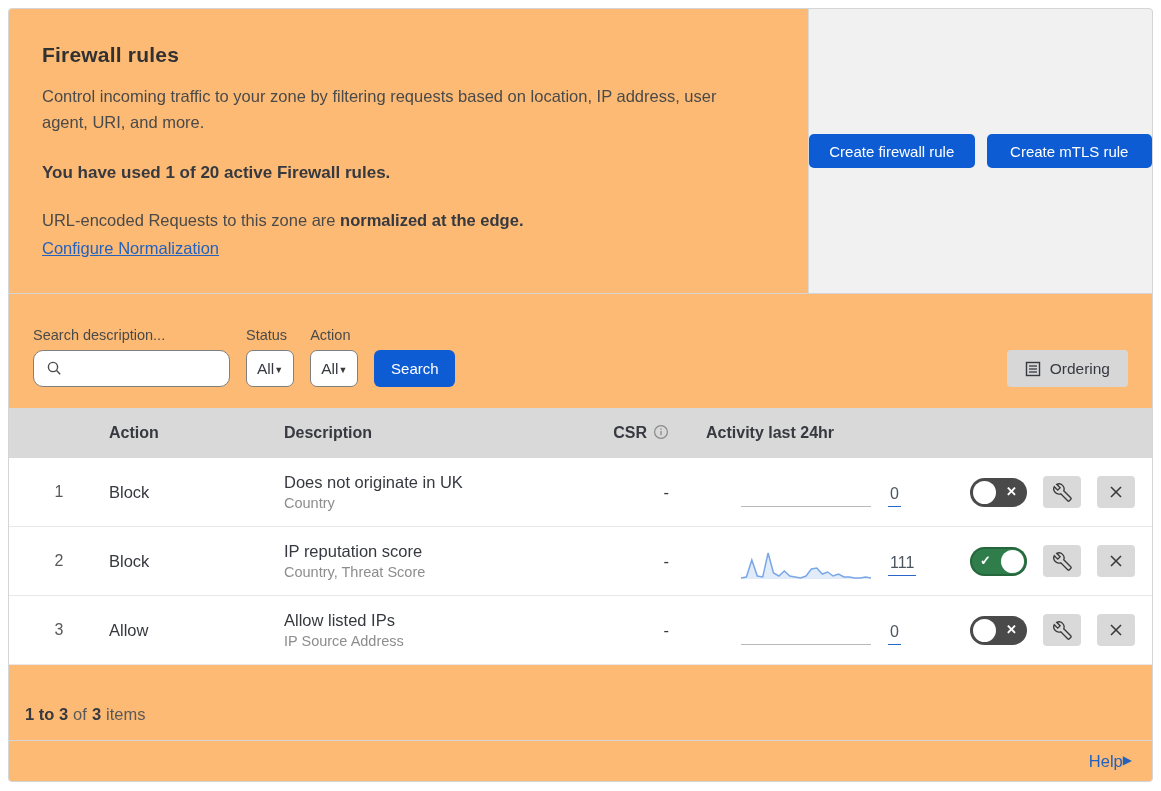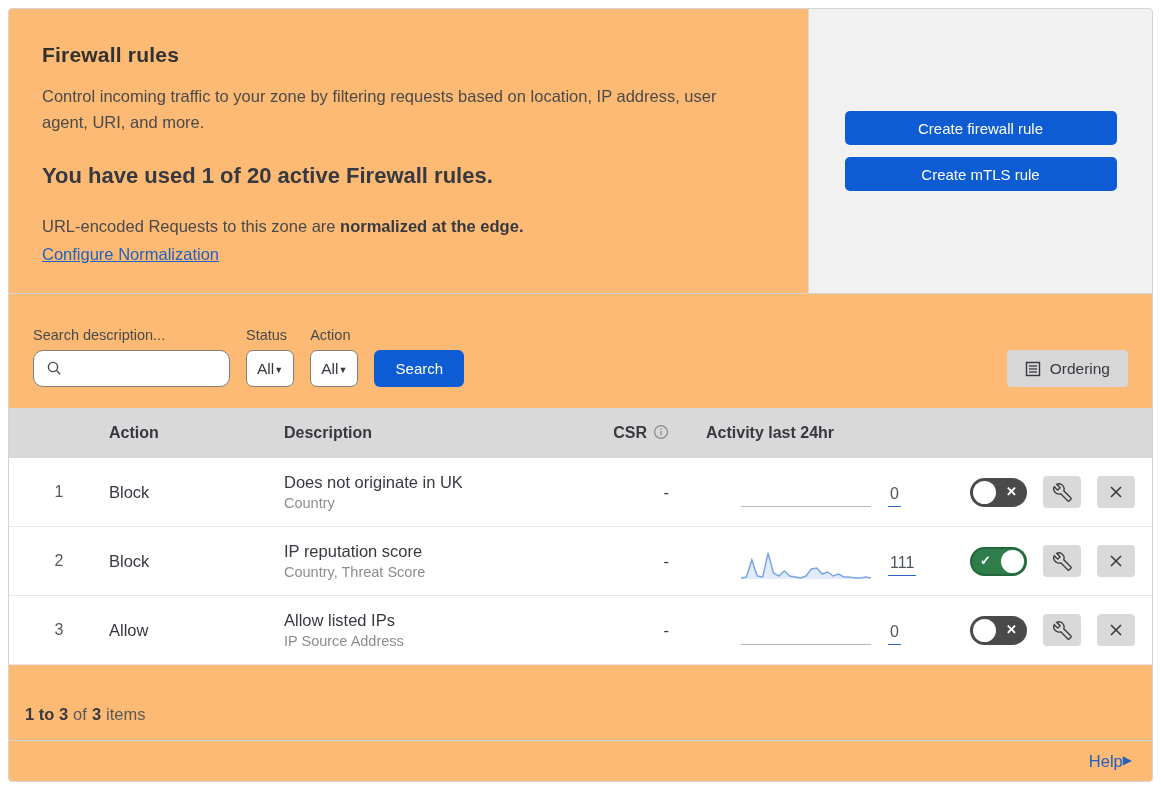--- a/index.html
+++ b/index.html
@@ -7,43 +7,43 @@
     font-family:"Liberation Sans", sans-serif; color:#36393f; }
   .card { position:absolute; left:8px; top:8px; width:1145px; height:774px;
     border:1px solid #d5d5d5; border-radius:4px; background:#fdba74;
     display:flex; flex-direction:column; overflow:hidden; }
 
   
   .top { height:285px; display:flex; border-bottom:1px solid #d5d5d5; }
   .intro { flex:1; padding:34px 40px 0 33px; }
   .intro h1 { font-size:21px; font-weight:700; color:#313131; letter-spacing:.2px; }
   .desc { margin-top:16px; font-size:16.5px; line-height:26px; color:#4a4a4a; max-width:710px; }
-  .usage { margin-top:28px; font-size:22px; font-weight:700; color:#36393f; }
+  .usage { margin-top:28px; font-size:17px; font-weight:700; color:#36393f; }
   .norm { margin-top:28px; font-size:16.5px; color:#4a4a4a; }
   .norm b { color:#36393f; }
   .link { display:inline-block; margin-top:9px; font-size:16.5px; color:#2262be;
     text-decoration:underline; cursor:pointer; }
   .side-panel { width:344px; background:#f1f1f1; border-left:1px solid #d9d9d9;
-    display:flex; flex-direction:column; justify-content:center; align-items:center; gap:12px; }
+    display:flex; flex-direction:row; justify-content:center; align-items:center; gap:12px; }
   .btn-primary { background:#0d5cd3; color:#fff; border:none; border-radius:5px;
     font-family:inherit; font-size:15px; cursor:pointer; }
   .side-panel .btn-primary { width:272px; height:34px; }
 
   
   .filter-bar { height:114px; position:relative; display:flex; align-items:flex-end;
     padding:0 24px 21px 24px; }
   .fgroup { display:flex; flex-direction:column; margin-right:16px; }
   .fgroup label { font-size:14.5px; color:#4a4a4a; margin-bottom:7px; }
   .search-box { width:197px; height:37px; border:1px solid #7f7f7f; border-radius:10px;
     background:#fff; display:flex; align-items:center; padding-left:12px; cursor:text; }
   .dropdown { height:37px; border:1px solid #7f7f7f; border-radius:7px; background:#fff;
     display:flex; align-items:center; padding:0 10px; font-size:15.5px; color:#36393f;
     cursor:pointer; }
   .caret { font-size:9px; color:#3a3a3a; transform:translateY(1px); }
-  .btn-search { width:90px; height:37px; border-radius:6px; }
+  .btn-search { width:81px; height:37px; border-radius:6px; }
   .btn-ordering { margin-left:auto; height:37px; padding:0 18px; background:#d7d7d7;
     border:none; border-radius:4px; font-family:inherit; font-size:15.5px; color:#36393f;
     display:flex; align-items:center; gap:9px; cursor:pointer; }
 
   
   .grid { display:grid; grid-template-columns:100px 175px 315px 70px 1fr;
     align-items:center; padding-right:17px; }
   .thead { height:50px; background:#d9d9d9; font-size:16px; font-weight:700; color:#36393f; }
   .col-num { text-align:center; }
   .col-csr { text-align:right; display:flex; justify-content:flex-end; align-items:flex-start; gap:6px; }

